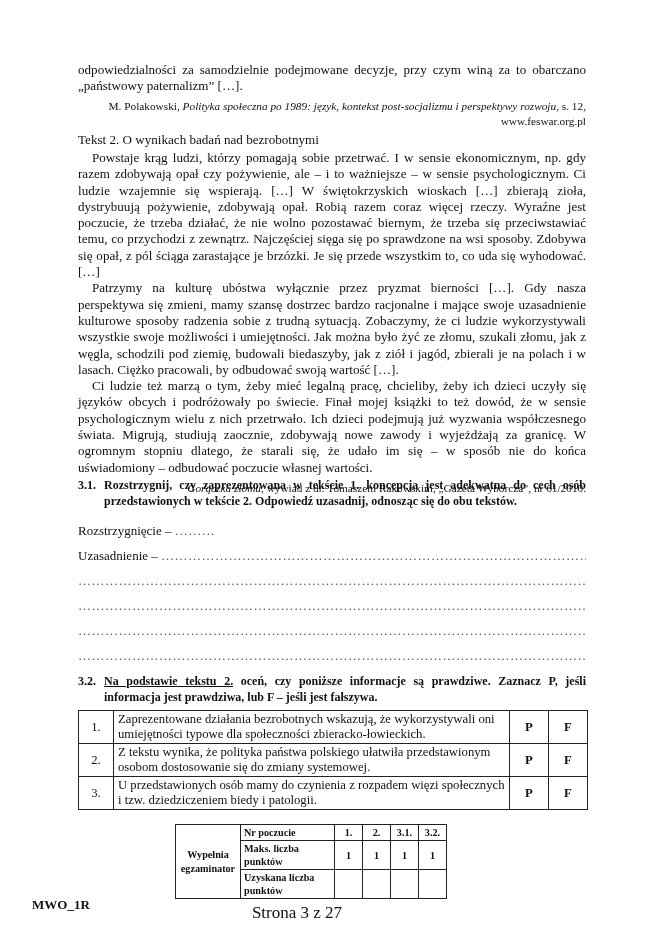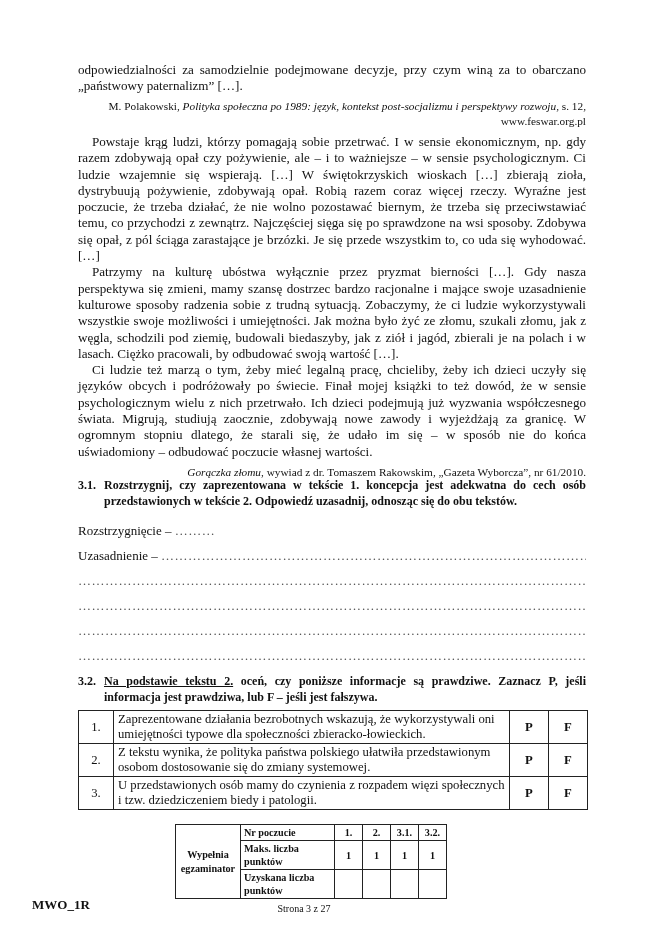--- a/index.html
+++ b/index.html
@@ -31,36 +31,37 @@
   table { border-collapse: collapse; }
   .tf { position: absolute; left: 78px; top: 710px; width: 510px; }
   .tf td { border: 1.3px solid #222; font-size: 12.7px; line-height: 15px; padding: 1px 4px; vertical-align: middle; }
   .tf td.n { width: 26px; text-align: center; }
   .tf td.pf { width: 30px; text-align: center; font-weight: bold; }
   .score { position: absolute; left: 175px; top: 824px; width: 272px; }
   .score td { border: 1.2px solid #222; font-size: 10.2px; line-height: 13px; padding: 1px 3px; font-weight: bold; height: 12px; }
   .score td.c { text-align: center; width: 21px; }
   .score td.lab { width: 58px; text-align: center; line-height: 14px; }
   .footer-code { position: absolute; left: 32px; top: 897px; font-size: 13px; font-weight: bold; }
-  .footer-page { position: absolute; left: 0; width: 594px; text-align: center; top: 903px; font-size: 10px; margin-left: 7px; }
+  .footer-page { position: absolute; left: 0; width: 594px; text-align: center; top: 903px; font-size: 17px; }
 </style>
 </head>
 <body>
 
 <div class="page">
 
   <div class="block" style="top:62px;">
     <p class="para">odpowiedzialności za samodzielnie podejmowane decyzje, przy czym winą za to obarczano „państwowy paternalizm” […].</p>
     <p class="src" style="margin-top:4px;">
       <span>M. Polakowski, </span><i>Polityka społeczna po 1989: język, kontekst post-socjalizmu i perspektywy rozwoju</i><span>, s. 12,</span><br>
       <span>www.feswar.org.pl</span>
     </p>
   </div>
 
   <div class="block" style="top:132px;">
+    <p class="title2">Tekst 2. O wynikach badań nad bezrobotnymi</p>
     <p class="para indent" style="margin-top:2px;">Powstaje krąg ludzi, którzy pomagają sobie przetrwać. I w sensie ekonomicznym, np. gdy razem zdobywają opał czy pożywienie, ale – i to ważniejsze – w sensie psychologicznym. Ci ludzie wzajemnie się wspierają. […] W świętokrzyskich wioskach […] zbierają zioła, dystrybuują pożywienie, zdobywają opał. Robią razem coraz więcej rzeczy. Wyraźne jest poczucie, że trzeba działać, że nie wolno pozostawać biernym, że trzeba się przeciwstawiać temu, co przychodzi z zewnątrz. Najczęściej sięga się po sprawdzone na wsi sposoby. Zdobywa się opał, z pól ściąga zarastające je brzózki. Je się przede wszystkim to, co uda się wyhodować. […]</p>
     <p class="para indent">Patrzymy na kulturę ubóstwa wyłącznie przez pryzmat bierności […]. Gdy nasza perspektywa się zmieni, mamy szansę dostrzec bardzo racjonalne i mające swoje uzasadnienie kulturowe sposoby radzenia sobie z trudną sytuacją. Zobaczymy, że ci ludzie wykorzystywali wszystkie swoje możliwości i umiejętności. Jak można było żyć ze złomu, szukali złomu, jak z węgla, schodzili pod ziemię, budowali biedaszyby, jak z ziół i jagód, zbierali je na polach i w lasach. Ciężko pracowali, by odbudować swoją wartość […].</p>
     <p class="para indent">Ci ludzie też marzą o tym, żeby mieć legalną pracę, chcieliby, żeby ich dzieci uczyły się języków obcych i podróżowały po świecie. Finał mojej książki to też dowód, że w sensie psychologicznym wielu z nich przetrwało. Ich dzieci podejmują już wyzwania współczesnego świata. Migrują, studiują zaocznie, zdobywają nowe zawody i wyjeżdżają za granicę. W ogromnym stopniu dlatego, że starali się, że udało im się – w sposób nie do końca uświadomiony – odbudować poczucie własnej wartości.</p>
     <p class="src" style="margin-top:5px;"><i>Gorączka złomu</i><span>, wywiad z dr. Tomaszem Rakowskim, „Gazeta Wyborcza”, nr 61/2010.</span></p>
   </div>
 
   <div class="block" style="top:478px;">
     <p class="q"><span class="num">3.1.</span><span>Rozstrzygnij, czy zaprezentowana w tekście 1. koncepcja jest adekwatna do cech osób przedstawionych w tekście 2. Odpowiedź uzasadnij, odnosząc się do obu tekstów.</span></p>
     <p class="ans" style="margin-top:14px;"><span>Rozstrzygnięcie – </span><span class="dots">………</span></p>
     <p class="ans" style="margin-top:9px;"><span>Uzasadnienie – </span><span class="dots">…………………………………………………………………………………………</span></p>

